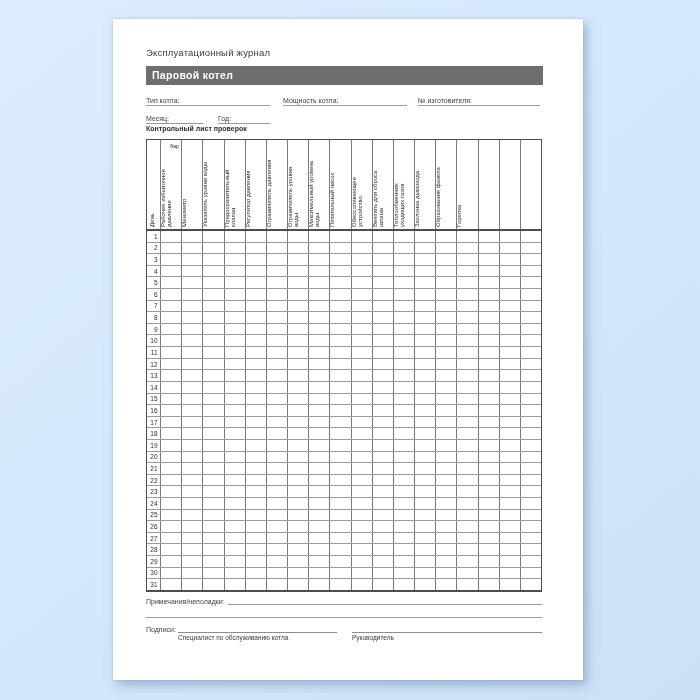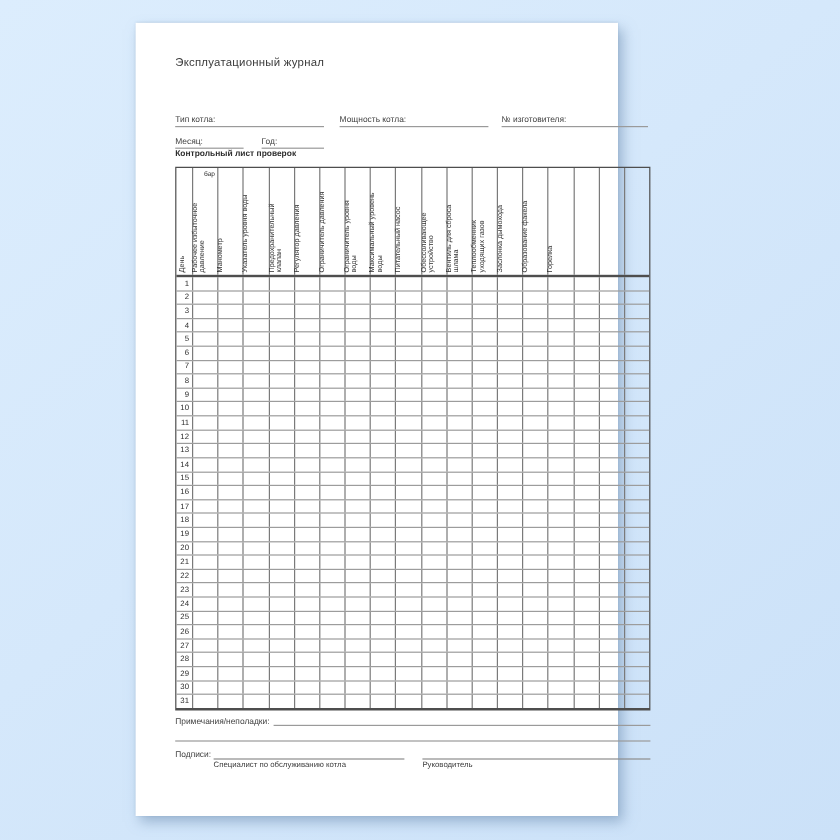--- a/index.html
+++ b/index.html
@@ -4,21 +4,21 @@
 <style>
   * { margin:0; padding:0; box-sizing:border-box; }
   html,body { width:700px; height:700px; overflow:hidden; }
   body {
     font-family:"Liberation Sans", sans-serif;
     background:linear-gradient(140deg, #dcedfd 0%, #d5e8fb 45%, #cbe1f8 100%);
     position:relative;
     color:#3a3a3a;
   }
   .page {
-    position:absolute; left:113px; top:19px; width:402px; height:661px;
+    position:absolute; left:113px; top:19px; width:470px; height:661px;
     background:#ffffff;
     box-shadow:4px 5px 10px rgba(110,140,175,0.55), 0 0 2px rgba(110,140,175,0.35);
   }
   .page-title {
     position:absolute; left:33px; top:28px;
     font-size:9.5px; color:#3b3b3b; letter-spacing:0.2px;
   }
   .banner {
     position:absolute; left:33px; top:47px; width:397px; height:19px;
     background:#6e6e6e; color:#ffffff;
@@ -88,20 +88,21 @@
   .sig1 { left:65px; width:159px; }
   .sig2 { left:239px; width:190px; }
 </style>
 </head>
 <body>
 
 <div class="page">
 
   <div class="page-title">Эксплуатационный журнал</div>
 
+  <div class="banner">Паровой котел</div>
 
   <div class="field row1" style="left:33px; width:124px;">
     <span class="lbl">Тип котла:</span>
   </div>
   <div class="field row1" style="left:170px; width:124px;">
     <span class="lbl">Мощность котла:</span>
   </div>
   <div class="field row1" style="left:305px; width:122px;">
     <span class="lbl">№ изготовителя:</span>
   </div>

